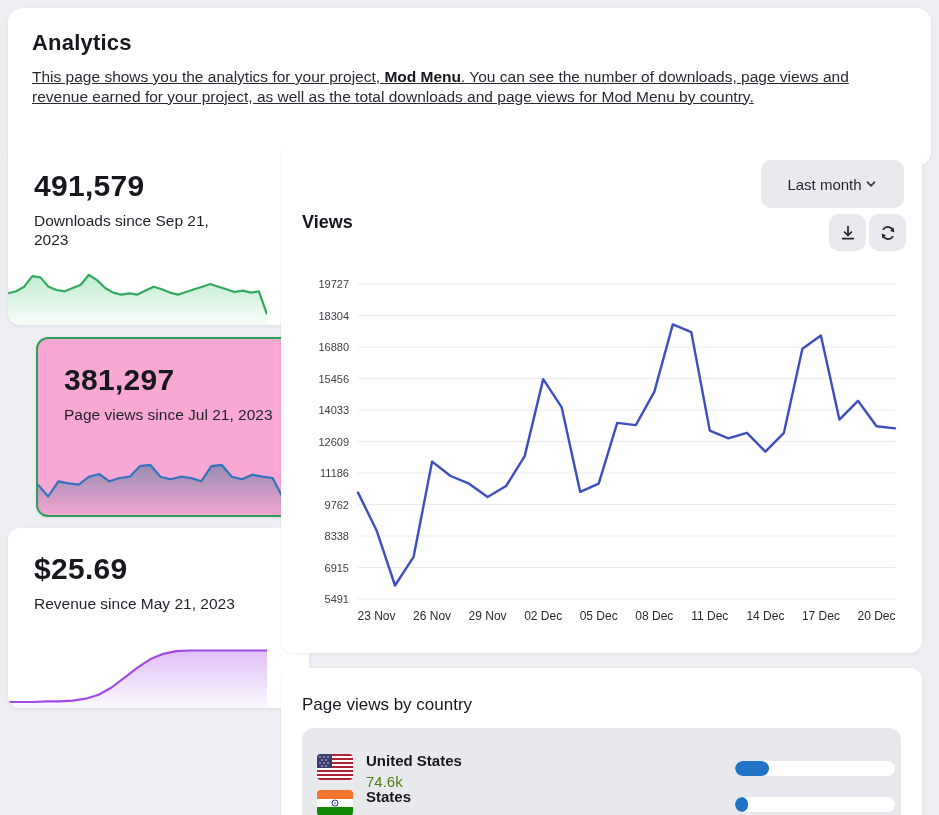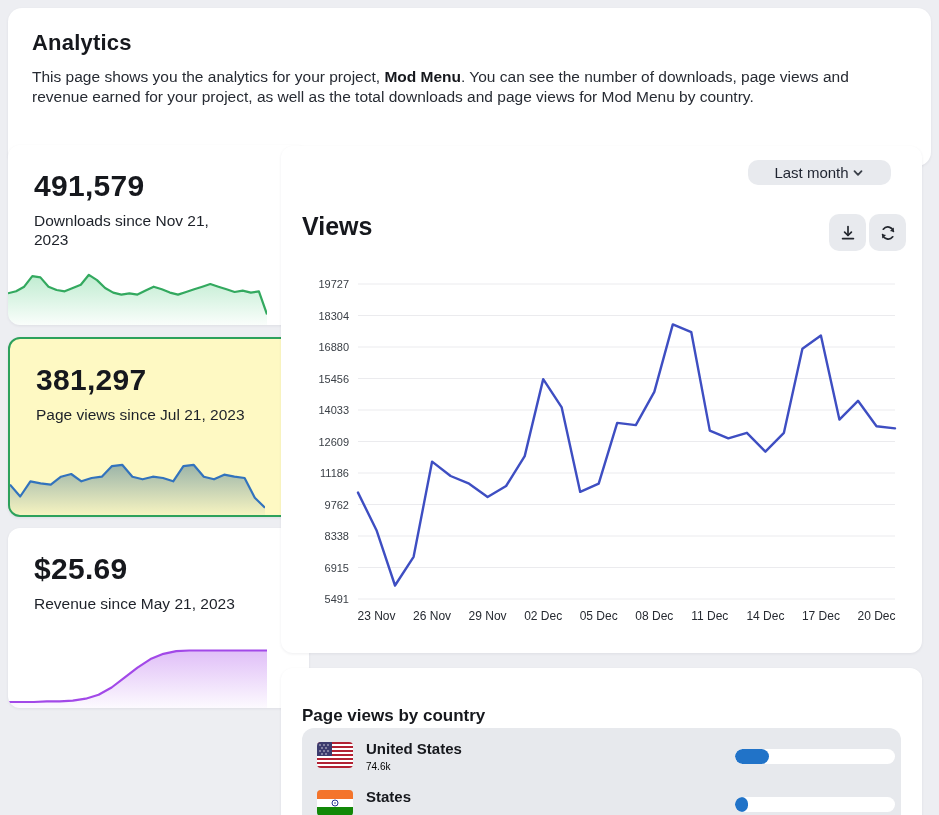--- a/index.html
+++ b/index.html
@@ -10,81 +10,81 @@
     color:#16181d;
   }
   .card{
     position:absolute;background:#fff;border-radius:14px;
     box-shadow:0 1px 3px rgba(25,33,61,.07);
     box-sizing:border-box;
   }
   
   .header-card{left:8px;top:8px;width:923px;height:158px;padding:22px 24px;}
   .header-card h1{margin:0;font-size:22px;font-weight:700;letter-spacing:.2px;}
-  .header-card p{margin:11px 0 16px 0;font-size:15.5px;line-height:19.5px;color:#272b33;max-width:880px;}
+  .header-card p{margin:11px 0 16px 0;font-size:15.5px;line-height:19.5px;color:#272b33;max-width:880px;text-decoration:underline;}
   .header-card p b{color:#16181d;}
   
   .stat-card{left:8px;width:301px;height:180px;overflow:hidden;cursor:pointer;border-radius:12px;}
   .stat-card .num{position:absolute;left:26px;top:24px;font-size:30px;font-weight:700;letter-spacing:.3px;}
   .stat-card .lbl{position:absolute;left:26px;top:66px;font-size:15.5px;line-height:19px;color:#1d2129;width:212px;}
   .stat-card .spark{position:absolute;left:0;right:0;bottom:0;height:72px;}
   .stat-card.selected{
-    background:#fef9c3;border:2px solid #2da15c;
+    background:#f9a8d4;border:2px solid #2da15c;margin-left:28px;
   }
   
   .chart-card{left:281px;top:146px;width:641px;height:507px;border-radius:12px;}
   .range-btn{
-    position:absolute;left:467px;top:14px;width:143px;height:25px;
+    position:absolute;left:480px;top:14px;width:143px;height:48px;
     background:#e8eaee;border:none;border-radius:10px;cursor:pointer;
     display:flex;align-items:center;justify-content:center;gap:2px;
     font-family:inherit;font-size:15px;color:#1f2430;
   }
-  .chart-title{position:absolute;left:21px;top:66px;font-size:25px;font-weight:700;}
+  .chart-title{position:absolute;left:21px;top:66px;font-size:18px;font-weight:700;}
   .icon-btn{
     position:absolute;top:68px;width:37px;height:37px;background:#e8eaee;
     border:none;border-radius:10px;cursor:pointer;padding:0;
     display:flex;align-items:center;justify-content:center;
   }
   .icon-btn.dl{left:548px;}
   .icon-btn.rf{left:588px;}
   .icon-btn svg,.range-btn svg{display:block;}
   #main-chart{position:absolute;left:0;top:118px;width:641px;height:380px;}
   
   .country-card{left:281px;top:668px;width:641px;height:170px;border-radius:12px;}
-  .country-title{position:absolute;left:21px;top:27px;font-size:17px;font-weight:700;margin-top:11px;}
+  .country-title{position:absolute;left:21px;top:27px;font-size:17px;font-weight:400;}
   .country-list{
     position:absolute;left:21px;top:60px;width:599px;height:130px;
     background:#e7e9ed;border-radius:12px;
   }
   .country-row{position:absolute;left:0;width:100%;height:48px;}
   .country-row .flag{
     position:absolute;left:15px;top:2px;width:36px;height:26px;border-radius:4px;overflow:hidden;
     box-shadow:inset 0 0 0 1px rgba(0,0,0,.12);
   }
   .country-row .flag svg{display:block;}
   .country-row .cname{position:absolute;left:64px;top:0;font-size:15px;font-weight:700;color:#16181d;}
-  .country-row .cval{position:absolute;left:64px;top:21px;font-size:10px;color:#000000;}
+  .country-row .cval{position:absolute;left:64px;top:21px;font-size:15px;color:#4d7c0f;}
   .bar-track{
     position:absolute;left:433px;top:9px;width:160px;height:15px;
     background:#fff;border-radius:8px;overflow:hidden;
   }
   .bar-fill{position:absolute;left:0;top:0;bottom:0;border-radius:8px;}
-  .r0{top:12px;} .r1{top:60px;}
+  .r0{top:24px;} .r1{top:60px;}
 </style>
 </head>
 <body>
 
 <div class="card header-card">
   <h1>Analytics</h1>
   <p><span>This page shows you the analytics for your project, </span><b>Mod Menu</b><span>. You can see the number of downloads, page views and revenue earned for your project, as well as the total downloads and page views for Mod Menu by country.</span></p>
 </div>
 
 <div class="card stat-card" style="top:145px">
   <div class="num">491,579</div>
-  <div class="lbl">Downloads since Nov 21, 2023</div>
+  <div class="lbl">Downloads since Sep 21, 2023</div>
   <div class="spark"><svg width="259" height="72">
         <defs>
           <linearGradient id="sg0" x1="0" y1="0" x2="0" y2="1">
             <stop offset="0" stop-color="#7fd9a1" stop-opacity="0.5"></stop>
             <stop offset="1" stop-color="#7fd9a1" stop-opacity="0.04"></stop>
           </linearGradient>
         </defs>
         <polygon points="0,72 0.0,40.3 8.1,38.3 16.2,33.7 24.3,23.1 32.4,24.4 40.5,33.7 48.6,37.0 56.7,38.3 64.8,35.0 72.8,31.7 80.9,21.8 89.0,27.1 97.1,35.0 105.2,39.6 113.3,41.6 121.4,40.3 129.5,41.6 137.6,37.6 145.7,33.7 153.8,36.3 161.9,39.6 170.0,41.6 178.1,39.0 186.2,36.3 194.3,33.7 202.3,31.0 210.4,33.7 218.5,36.3 226.6,39.0 234.7,37.6 242.8,39.6 250.9,38.3 259.0,61.4 259,72" fill="url(#sg0)"></polygon>
         <polyline points="0.0,40.3 8.1,38.3 16.2,33.7 24.3,23.1 32.4,24.4 40.5,33.7 48.6,37.0 56.7,38.3 64.8,35.0 72.8,31.7 80.9,21.8 89.0,27.1 97.1,35.0 105.2,39.6 113.3,41.6 121.4,40.3 129.5,41.6 137.6,37.6 145.7,33.7 153.8,36.3 161.9,39.6 170.0,41.6 178.1,39.0 186.2,36.3 194.3,33.7 202.3,31.0 210.4,33.7 218.5,36.3 226.6,39.0 234.7,37.6 242.8,39.6 250.9,38.3 259.0,61.4" fill="none" stroke="#33a95f" stroke-width="2.2" stroke-linejoin="round"></polyline>
       </svg></div>

